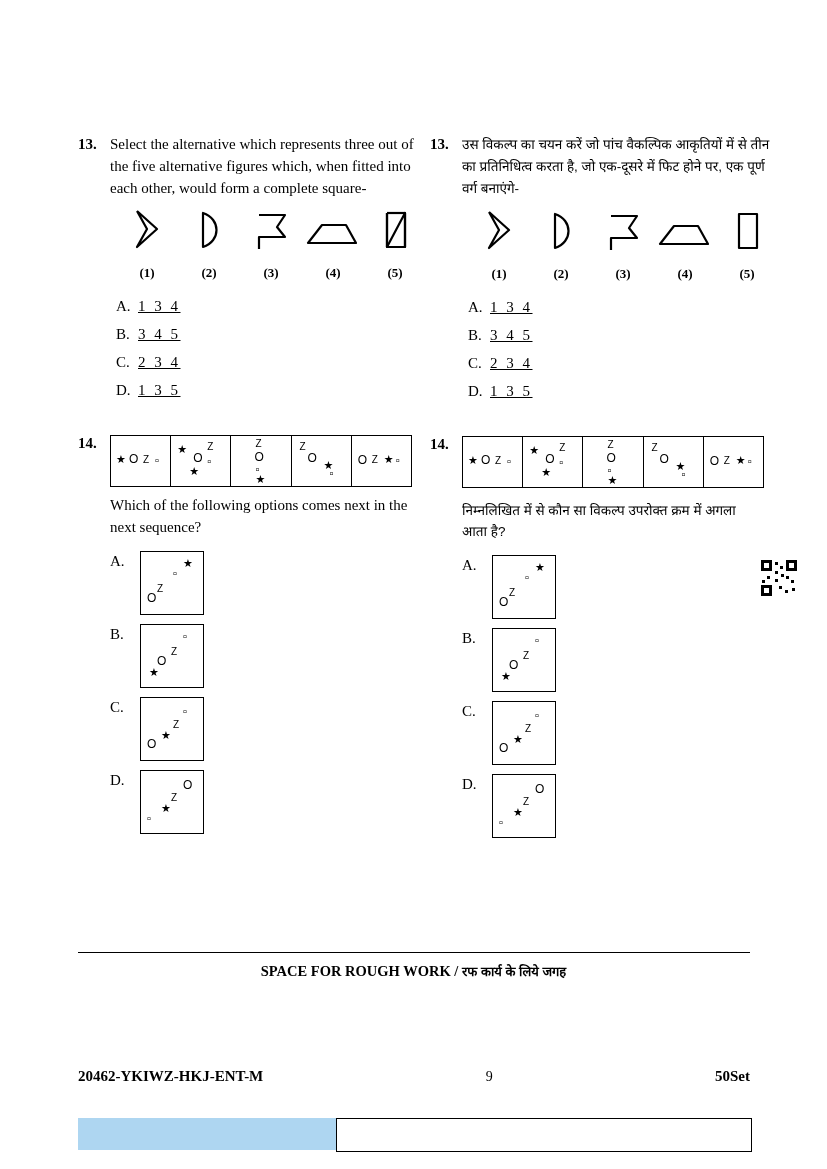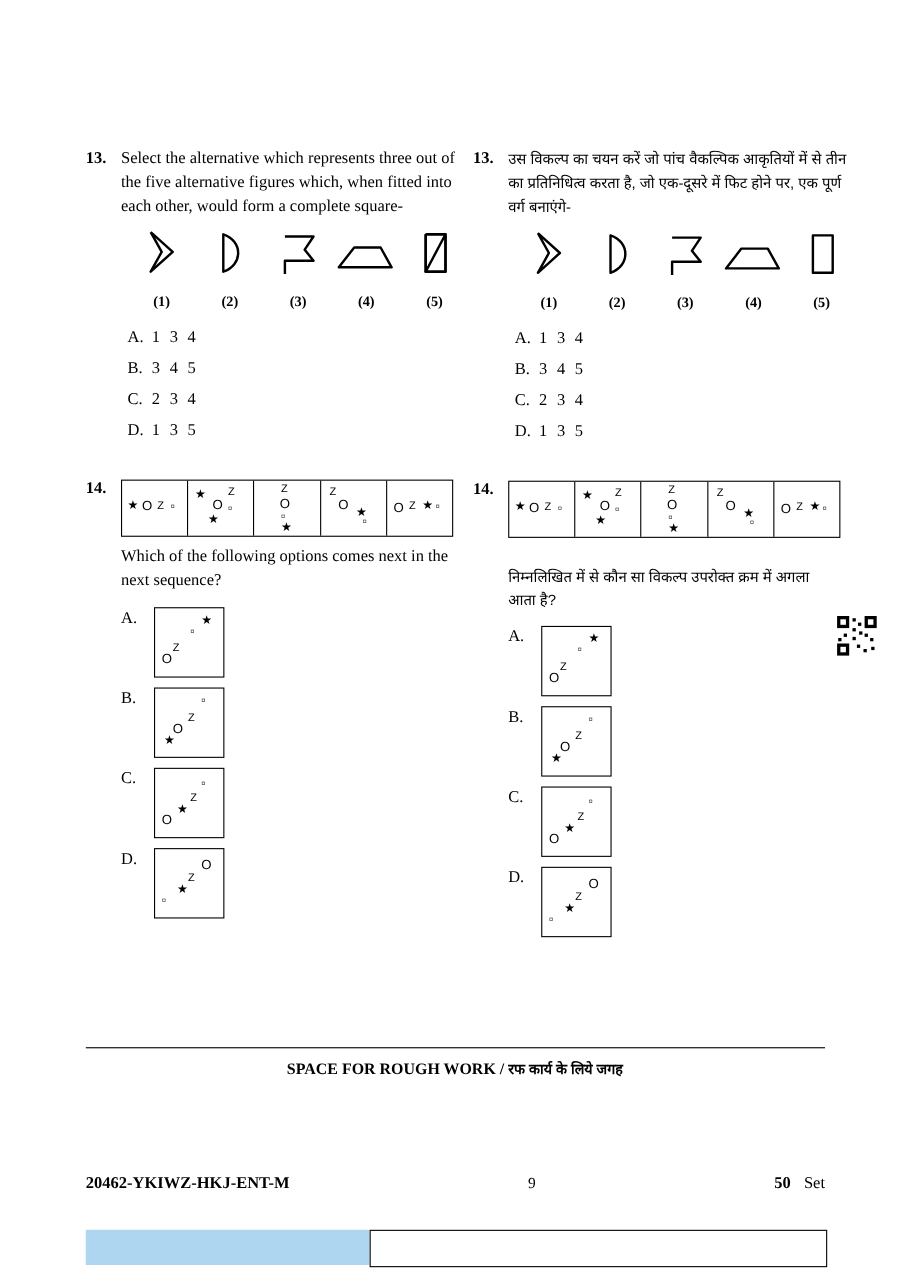--- a/index.html
+++ b/index.html
@@ -28,49 +28,49 @@
   .qtext{font-size:15px;line-height:1.45;}
   .qtext-hi{font-family:"Liberation Sans", sans-serif;font-size:13.5px;line-height:1.62;}
 
   .figs{display:flex;align-items:flex-end;gap:0px;margin-top:8px;padding-left:6px;}
   .figcell{width:62px;text-align:center;}
   .figcap{font-size:13px;font-weight:bold;margin-top:8px;}
 
   .opts{margin-top:18px;padding-left:6px;}
   .opt{font-size:15px;line-height:1.0;margin-bottom:13px;display:flex;}
   .opt .lt{width:22px;flex:0 0 22px;}
-  .opt .vl{letter-spacing:2.5px;}
+  .opt .vl{letter-spacing:2.5px;text-decoration:underline;}
 
   
   .strip{border:1.3px solid #000;display:flex;height:50px;width:300px;margin-top:2px;}
   .cellsq{border-right:1.3px solid #000;position:relative;flex:1 1 auto;}
   .cellsq:last-child{border-right:none;}
   .sym{position:absolute;font-family:"Liberation Sans", sans-serif;line-height:1;}
 
   .qmark{font-size:15px;line-height:1.45;margin-top:8px;}
-  .qmark-hi{font-family:"Liberation Sans", sans-serif;font-size:13.5px;line-height:1.62;margin-top:25px;}
+  .qmark-hi{font-family:"Liberation Sans", sans-serif;font-size:13.5px;line-height:1.62;margin-top:12px;}
 
   .ansblock{margin-top:12px;}
   .ansrow{display:flex;align-items:flex-start;margin-bottom:9px;}
   .anslab{font-size:15px;width:30px;flex:0 0 30px;padding-top:2px;}
   .box{width:62px;height:62px;border:1.3px solid #000;position:relative;}
   .box .sym{position:absolute;font-family:"Liberation Sans", sans-serif;line-height:1;}
 
   .qr{position:absolute;right:30px;top:560px;width:36px;height:36px;}
   .qr div{position:absolute;background:#000;}
 
   .rough-line{position:absolute;left:78px;top:952px;width:672px;border-top:1.6px solid #000;}
   .rough-text{position:absolute;left:0;top:962px;width:827px;text-align:center;font-weight:bold;font-size:14.5px;}
   .rough-text .hi{font-family:"Liberation Sans", sans-serif;font-weight:bold;font-size:13px;}
 
   .footer{position:absolute;left:78px;top:1068px;width:672px;display:flex;align-items:center;}
   .f-left{font-size:15px;font-weight:bold;font-family:"Liberation Serif",serif;}
   .f-mid{flex:1 1 auto;text-align:center;font-size:14px;}
   .f-right{font-size:15px;font-weight:bold;}
-  .f-right .setlbl{font-weight:normal;margin-left:12px;}
+  .f-right .setlbl{font-weight:bold;margin-left:0;}
 
   .bot-bar{position:absolute;left:78px;top:1118px;width:672px;height:32px;}
   .bot-blue{position:absolute;left:0;top:0;width:258px;height:32px;background:#aed6f1;}
   .bot-white{position:absolute;left:258px;top:0;width:414px;height:32px;background:#fff;border:1.2px solid #000;}
 </style>
 </head>
 <body>
 
 <div class="page">
 

